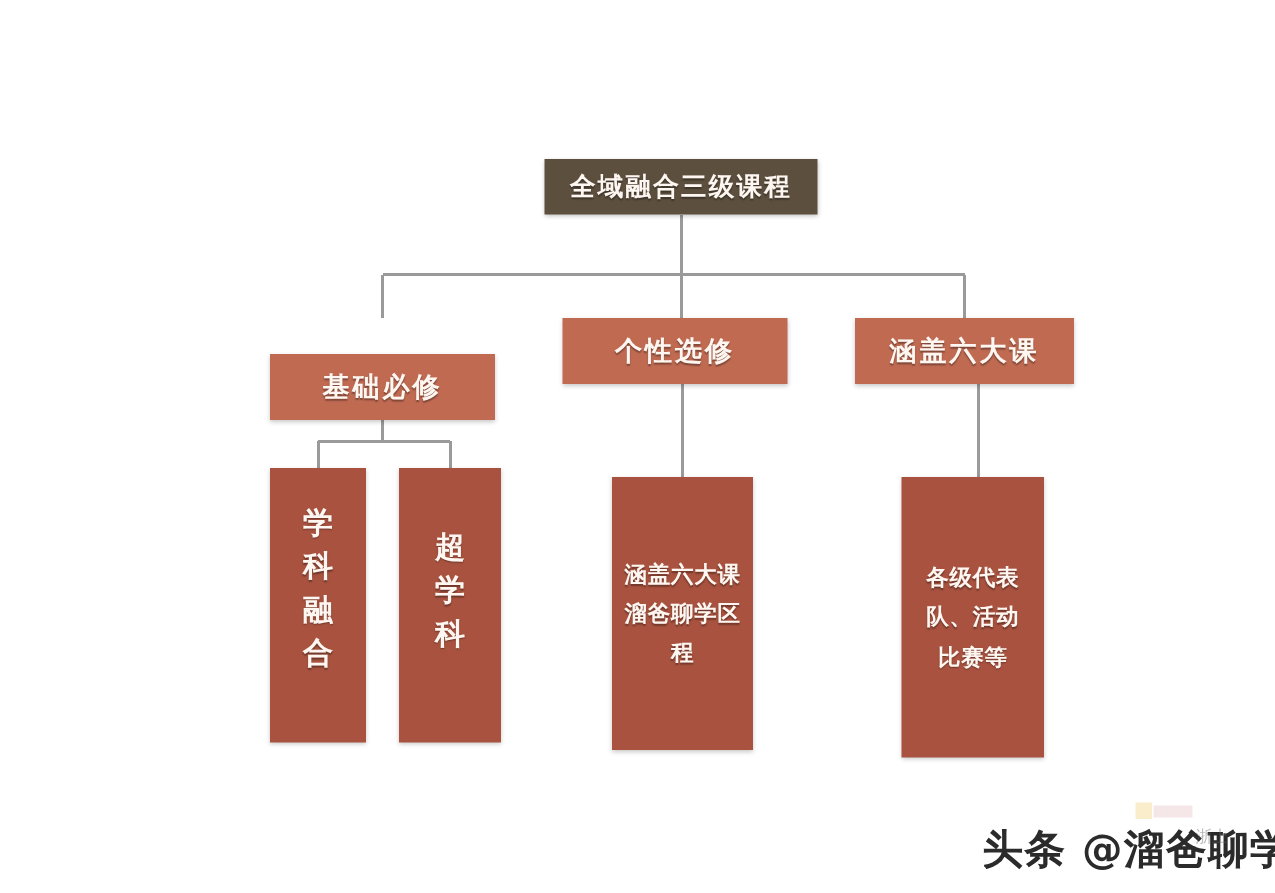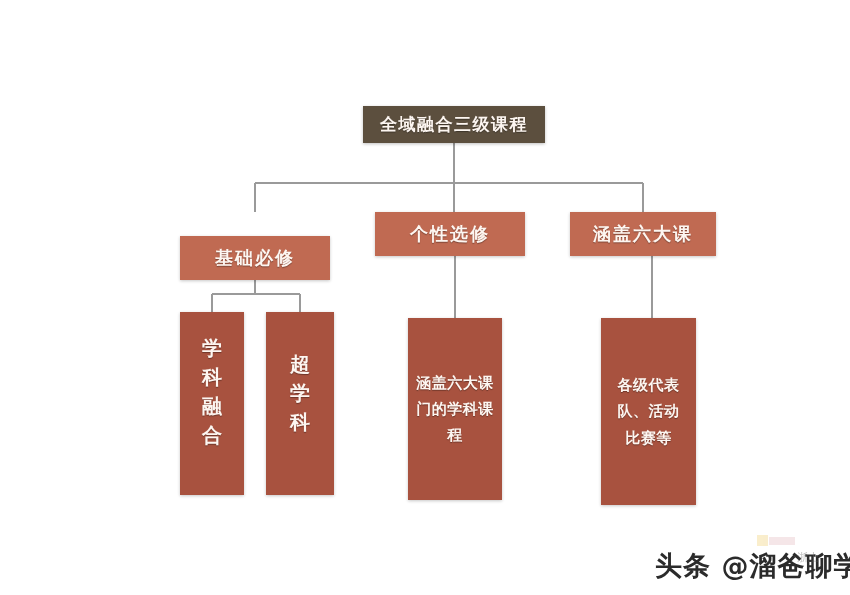--- a/index.html
+++ b/index.html
@@ -192,21 +192,21 @@
 
   <div class="node node-l3 node-vert node-vert-b">
     <span class="ch">超</span>
     <span class="ch">学</span>
     <span class="ch">科</span>
   </div>
 
   <div class="node node-l3 node-para node-para-a">
     <div>
       <span class="txt">涵盖六大课</span>
-      <span class="txt">门的学科课</span>
+      <span class="txt">溜爸聊学区</span>
       <span class="txt">程</span>
     </div>
   </div>
 
   <div class="node node-l3 node-para node-para-b">
     <div>
       <span class="txt">各级代表</span>
       <span class="txt">队、活动</span>
       <span class="txt">比赛等</span>
     </div>

